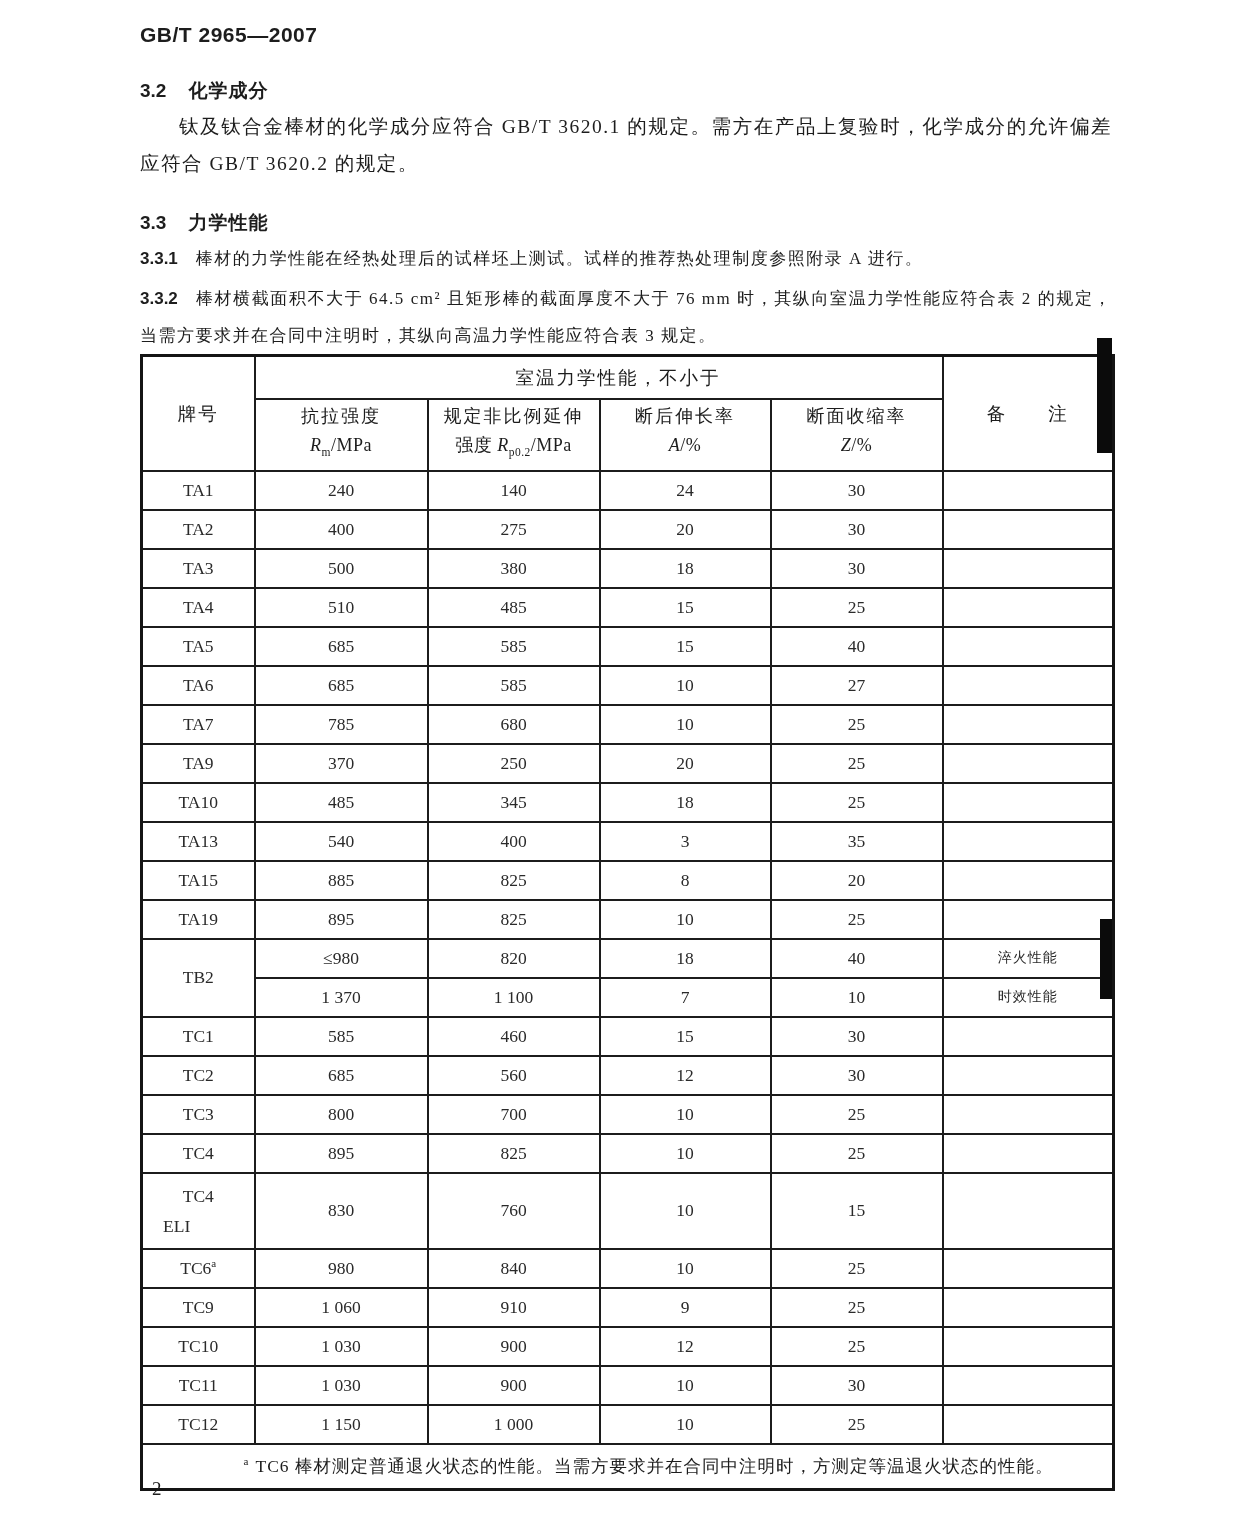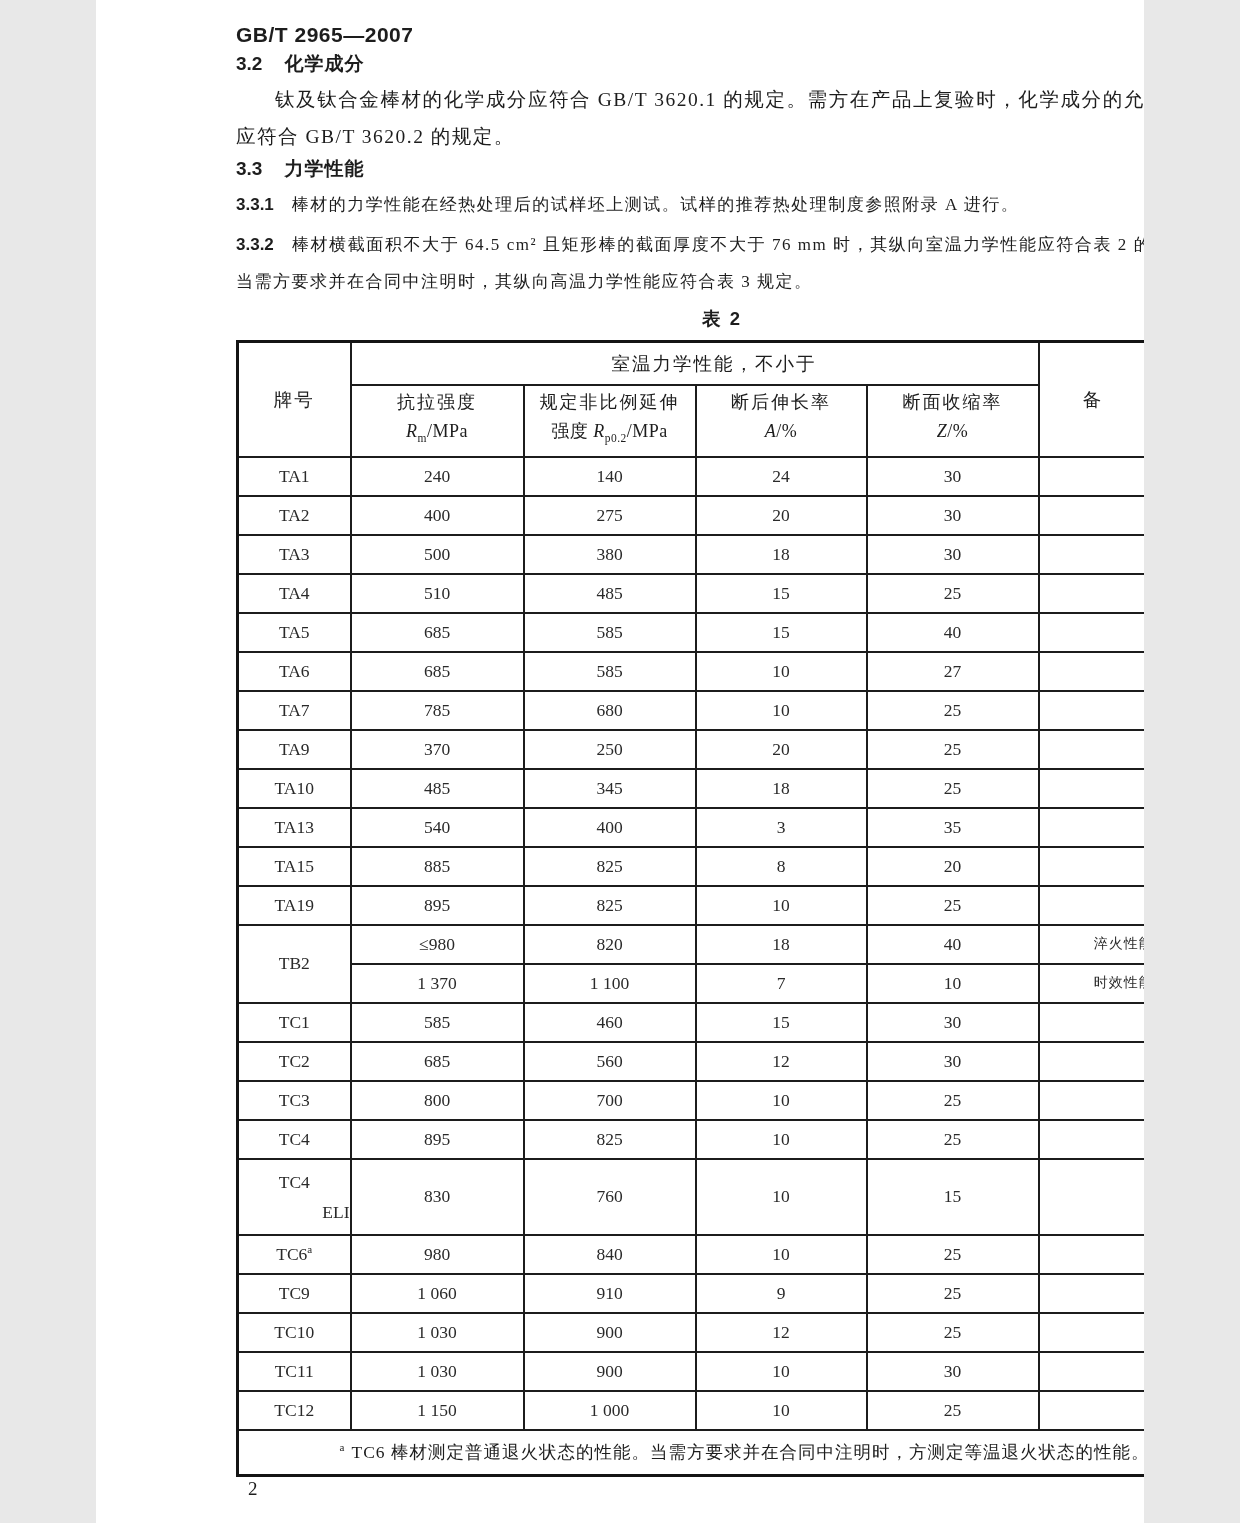--- a/index.html
+++ b/index.html
@@ -1,19 +1,19 @@
 <!DOCTYPE html>
 <html><head>
 <meta charset="utf-8">
 <style>
   * { margin: 0; padding: 0; box-sizing: border-box; }
   html, body { background: #e8e8e8; }
   .page {
     position: relative;
-    width: 1048px;
+    width: 1240px;
     height: 1523px;
     background: #ffffff;
     margin: 0 auto;
     overflow: hidden;
     color: #1d1d1d;
     font-family: "Liberation Serif", "DejaVu Serif", serif;
   }
   .content {
     position: absolute;
     left: 140px;
@@ -26,20 +26,21 @@
     font-size: 21px;
     line-height: 30px;
     letter-spacing: 0.5px;
   }
   .section-heading {
     font-family: "Liberation Sans", "DejaVu Sans", sans-serif;
     font-weight: bold;
     font-size: 19px;
     line-height: 28px;
     letter-spacing: 1px;
+    margin-top: 27px;
   }
   .section-heading .clause-num { margin-right: 22px; letter-spacing: 0; }
   .para {
     font-size: 19.5px;
     line-height: 37px;
     letter-spacing: 1.5px;
     text-align: justify;
     margin-top: 3px;
   }
   .para.indent { text-indent: 2em; }
@@ -89,21 +90,21 @@
     padding-left: 39px;
   }
   .grade-h, .remark-h { font-size: 18.5px; letter-spacing: 2px; }
   .h-line1 { display: block; font-size: 18px; letter-spacing: 2px; line-height: 29px; }
   .h-line2 { display: block; font-size: 18px; line-height: 29px; letter-spacing: 0.5px; }
   .h-line2 .sym { font-style: italic; font-family: "Liberation Serif", "DejaVu Serif", serif; }
   .h-line2 sub { font-size: 11.5px; }
   tbody td, tbody th { font-size: 17.5px; color: #2a2a2a; }
   tbody td sup { font-size: 11px; }
   td.grade-two-line div { line-height: 30px; }
-  td.grade-two-line .eli-line { text-align: right; padding-left: 0; }
+  td.grade-two-line .eli-line { text-align: left; padding-left: 20px; }
   td.remark-cell { font-size: 14px; letter-spacing: 1px; margin-left: 30px; }
   td.footnote {
     text-align: left;
     padding-left: 42px;
     font-size: 17.5px;
     letter-spacing: 1px;
   }
   td.footnote sup { font-size: 11px; margin-right: 6px; }
   .page-number {
     position: absolute;
@@ -135,21 +136,20 @@
     </div>
 
     <div class="clause-para">
       <span class="clause-num">3.3.1</span><span>棒材的力学性能在经热处理后的试样坯上测试。试样的推荐热处理制度参照附录 A 进行。</span>
     </div>
 
     <div class="clause-para">
       <span class="clause-num">3.3.2</span><span>棒材横截面积不大于 64.5 cm² 且矩形棒的截面厚度不大于 76 mm 时，其纵向室温力学性能应符合表 2 的规定，当需方要求并在合同中注明时，其纵向高温力学性能应符合表 3 规定。</span>
     </div>
 
-    <div class="table-caption">表 2</div>
 
     <table class="props">
       <colgroup>
         <col style="width:113px">
         <col style="width:173px">
         <col style="width:172px">
         <col style="width:171px">
         <col style="width:172px">
         <col style="width:171px">
       </colgroup>

